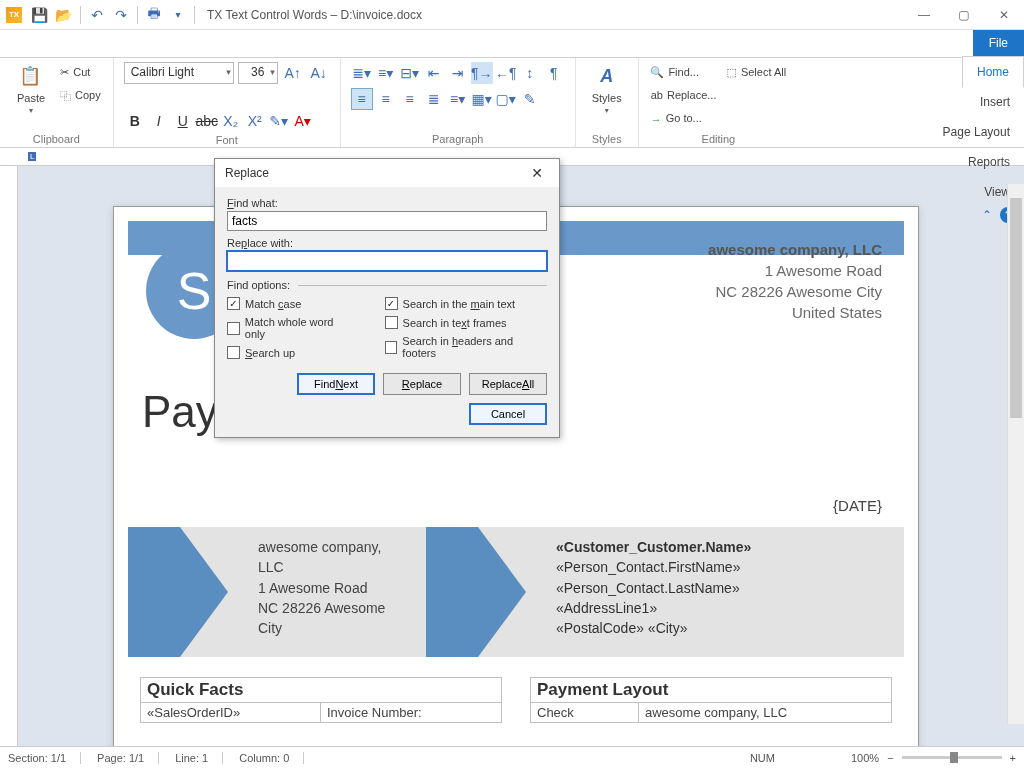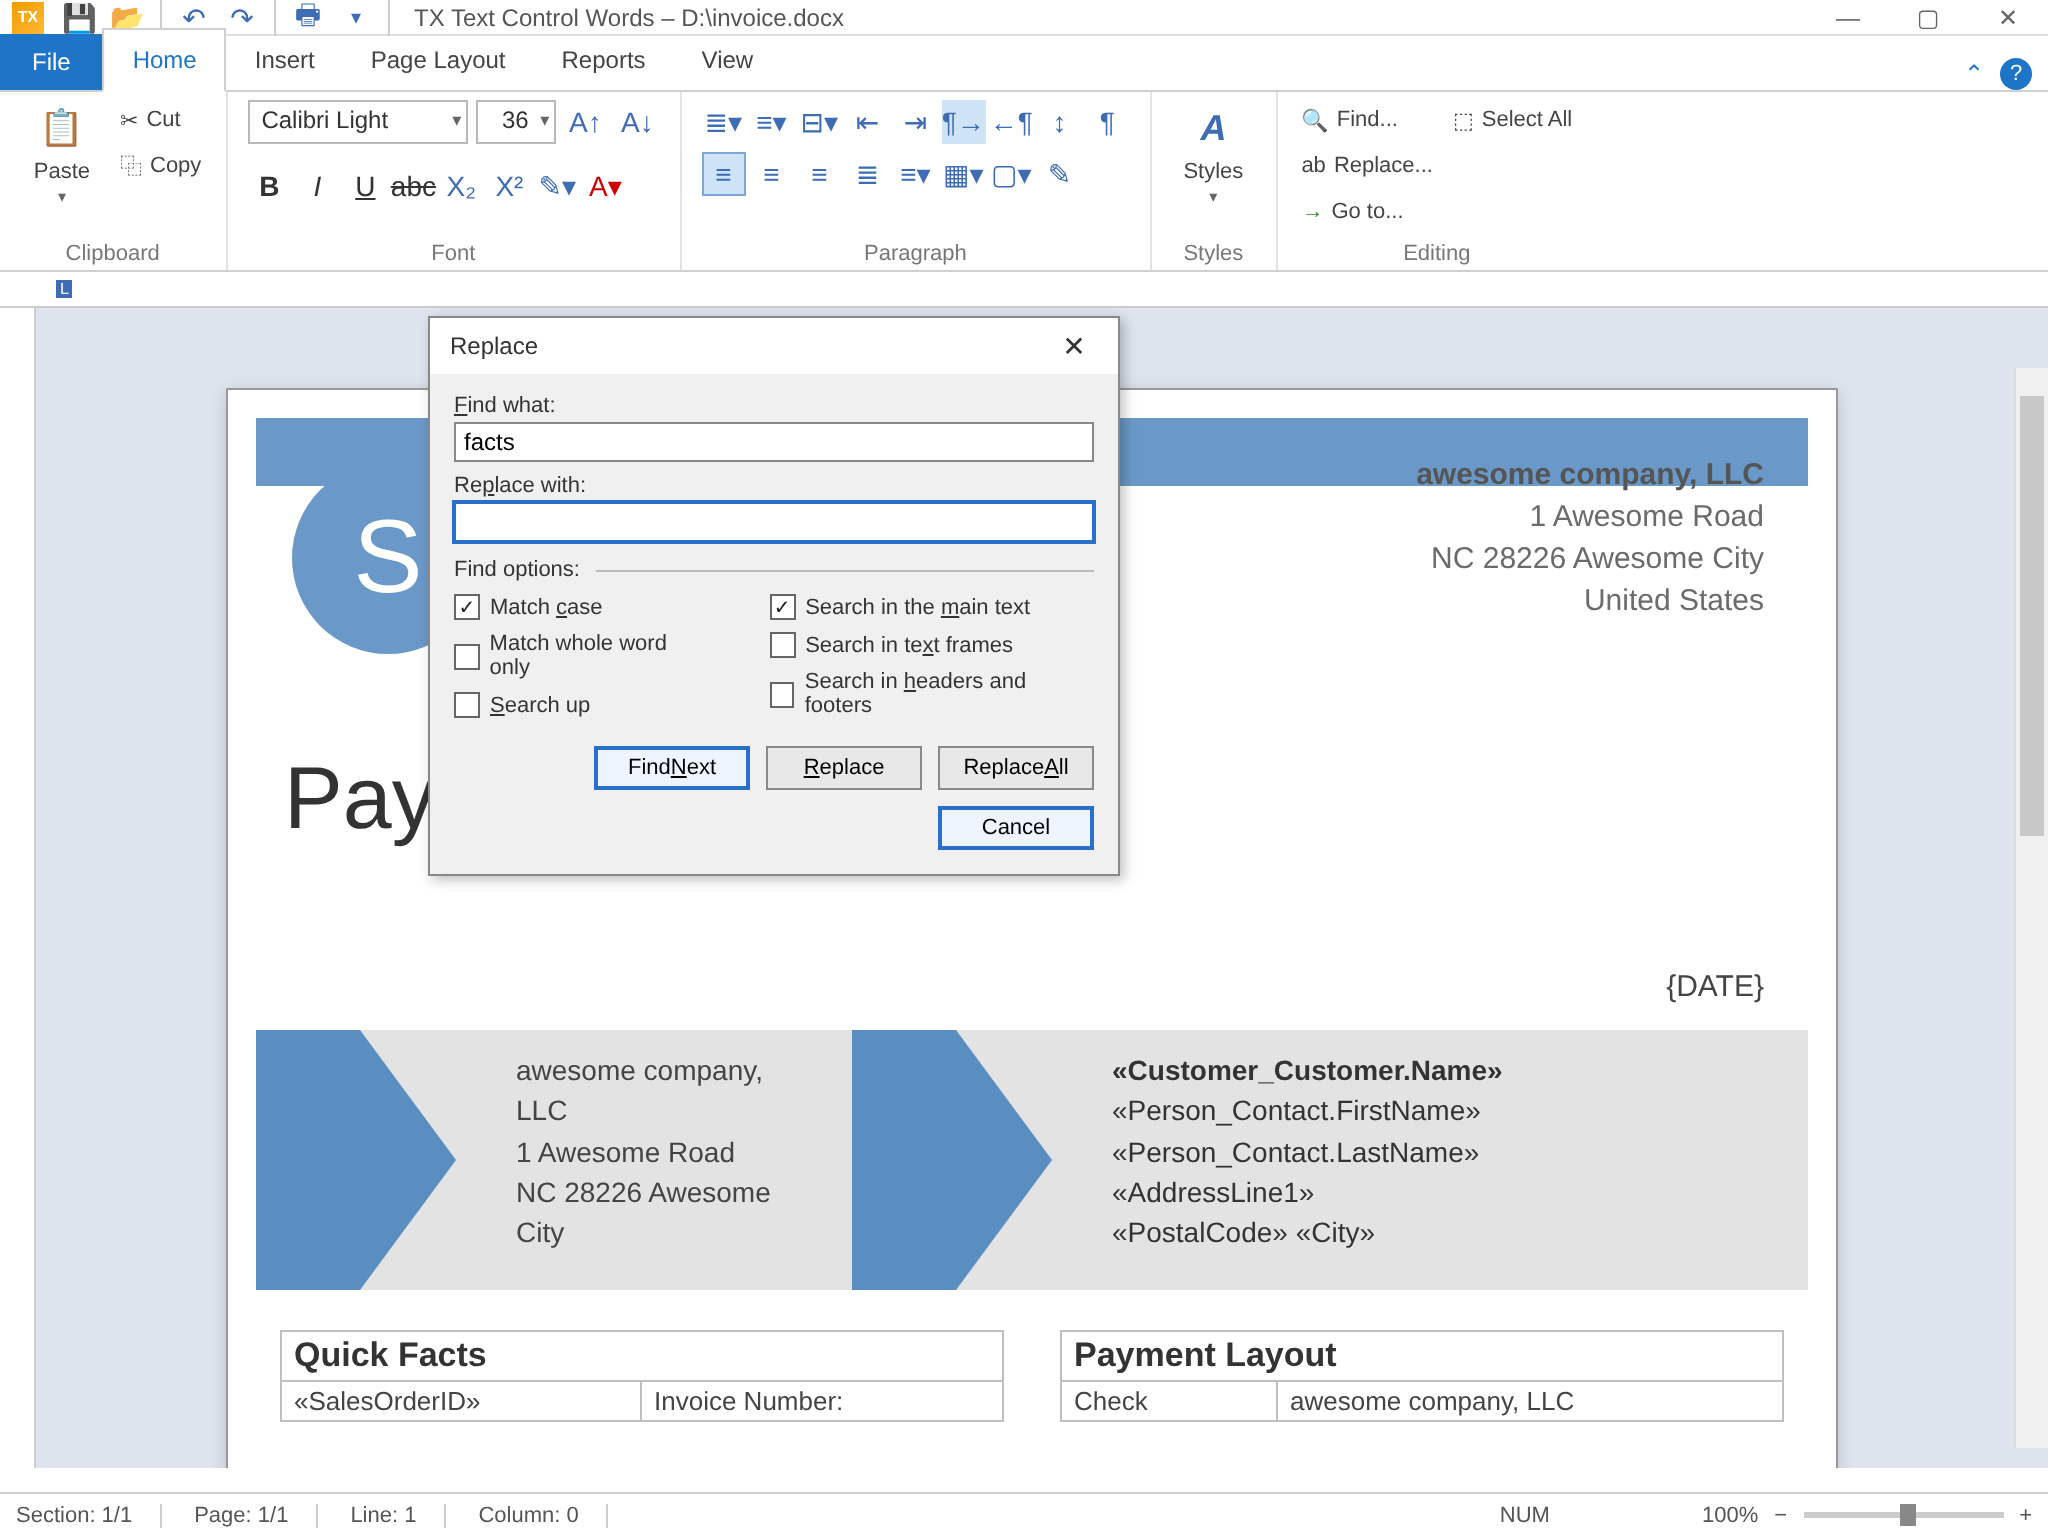--- a/index.html
+++ b/index.html
@@ -1,24 +1,24 @@
 <!DOCTYPE html>
 <html><head>
 <meta charset="utf-8">
 <style>
 * { margin:0; padding:0; box-sizing:border-box; font-family:"Segoe UI",Arial,sans-serif; }
 body { width:1024px; height:768px; overflow:hidden; background:#fff; font-size:12px; color:#333; position:relative; }
-.titlebar { height:18px; background:#fff; display:flex; align-items:center; border-bottom:1px solid #e0e0e0; }
+.titlebar { height:30px; background:#fff; display:flex; align-items:center; border-bottom:1px solid #e0e0e0; }
 .app-icon { width:16px; height:16px; margin:0 6px; background:linear-gradient(135deg,#f29d00,#ffb733); font-size:8px; font-weight:bold; color:#fff; display:flex; align-items:center; justify-content:center; }
 .qat-btn { width:22px; height:22px; display:flex; align-items:center; justify-content:center; margin:0 1px; cursor:pointer; color:#3e6db5; font-size:14px; }
 .qat-sep { width:1px; height:18px; background:#ccc; margin:0 4px; }
 .title-text { margin-left:8px; color:#555; font-size:12px; flex:1; }
 .win-btns { display:flex; }
 .win-btn { width:40px; height:30px; display:flex; align-items:center; justify-content:center; color:#666; cursor:pointer; }
-.tabstrip { height:28px; background:#fff; display:flex; align-items:flex-end; border-bottom:1px solid #d0d0d0; }
+.tabstrip { height:28px; background:#fff; display:flex; align-items:flex-end; border-bottom:1px solid #d0d0d0;flex-direction:column; }
 .file-tab { background:#1e74c6; color:#fff; padding:6px 16px; height:28px; display:flex; align-items:center; cursor:pointer; }
 .tab { padding:15px 14px; height:28px; display:flex; align-items:center; color:#444; cursor:pointer; }
 .tab.active { border:1px solid #d0d0d0; border-bottom:1px solid #fff; background:#fff; margin-bottom:-1px; color:#1e74c6; }
 .tabstrip-right { margin-left:auto; display:flex; align-items:center; padding-right:8px; gap:8px; color:#1e74c6; }
 .ribbon { height:90px; background:#fff; display:flex; border-bottom:1px solid #d0d0d0; }
 .group { border-right:1px solid #e3e3e3; display:flex; flex-direction:column; align-items:center; padding:4px 10px 2px; }
 .group-body { flex:1; display:flex; align-items:flex-start; gap:6px; }
 .group-label { color:#777; font-size:11px; padding-top:2px; }
 .big-btn { display:flex; flex-direction:column; align-items:center; width:42px; cursor:pointer; font-size:11px; gap:2px; color:#444;}
 .icon-box { width:28px; height:28px; display:flex; align-items:center; justify-content:center; color:#3e6db5; font-size:18px; }
@@ -132,21 +132,21 @@
         <div class="small-btn">
             <span>⿻</span>
             <span>Copy</span>
           </div>
       </div>
     </div>
     <div class="group-label">Clipboard</div>
   </div>
 
   <div class="group">
-    <div class="group-body" style="flex-direction:column;gap:4px;">
+    <div class="group-body" style="flex-direction:column;gap:20px;">
       <div class="font-row">
         <div class="font-select"><span>Calibri Light</span><span class="font-dd">▾</span></div>
         <div class="size-select"><span>36</span><span class="font-dd">▾</span></div>
         <div class="fmt-btn">A↑</div>
         <div class="fmt-btn">A↓</div>
       </div>
       <div class="fmt-row">
         <div class="fmt-btn" style="font-weight:bold;color:#333">B</div>
         <div class="fmt-btn" style="font-style:italic;color:#333">I</div>
         <div class="fmt-btn" style="text-decoration:underline;color:#333">U</div>

